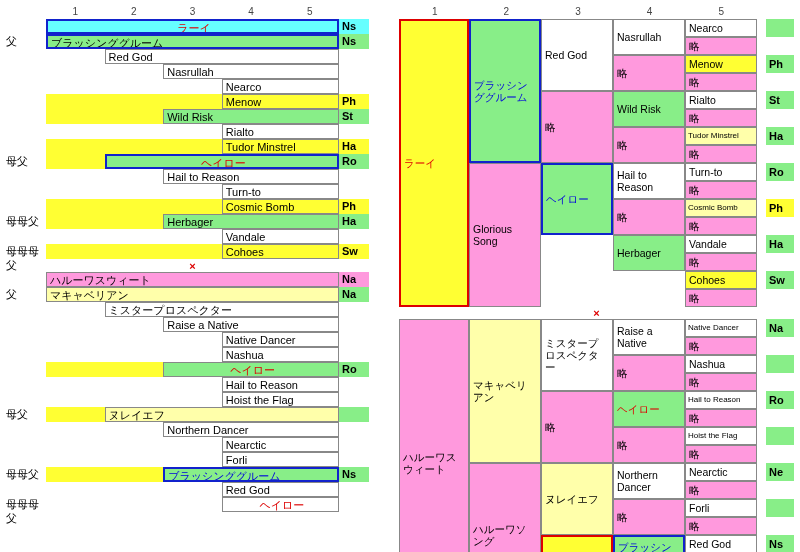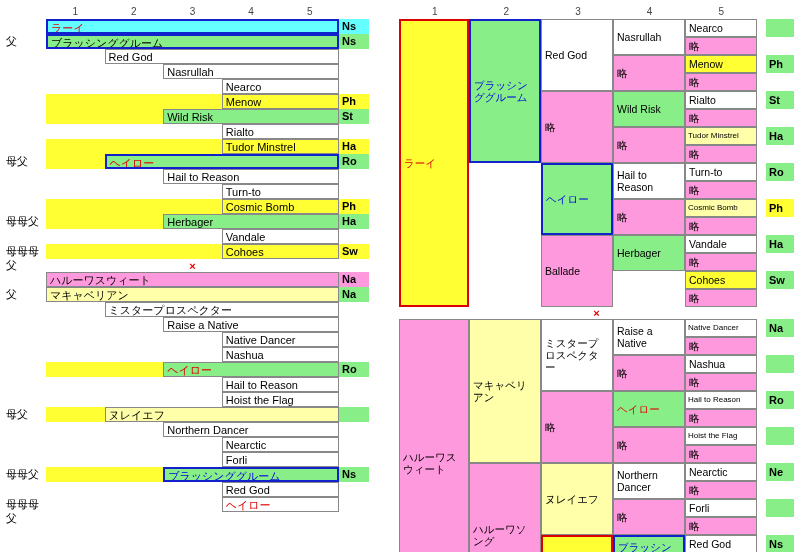--- a/index.html
+++ b/index.html
@@ -79,21 +79,21 @@
   }
 
   
   .bg-cyan    { background: #66ffff !important; }
   .bg-green   { background: #88ee88 !important; }
   .bg-yellow  { background: #ffff33 !important; }
   .bg-pink    { background: #ff99dd !important; }
   .bg-khaki   { background: #ffffaa !important; }
   .bg-white   { background: #ffffff !important; }
 
-  .txt-red  { color: #d00; }
+  .txt-red  { color: #d00; text-align: center; }
   .txt-blue { color: #00d; }
 
   .bordered-blue { border: 2px solid #1122cc !important; }
   .bordered-red  { border: 2px solid #d00 !important; }
 
   .cross {
     color: #d00;
     font-weight: bold;
     text-align: center;
     width: 100%;
@@ -434,26 +434,26 @@
       <div class="rtail"></div>
     </div>
 
     <div id="right-top-tree">
         <div class="rlevel">
           <div class="rcol">
             <div class="tcell col1 h16 bg-yellow txt-red bordered-red">ラーイ</div>
           </div>
           <div class="rcol">
             <div class="tcell col2 h8 bg-green txt-blue bordered-blue">ブラッシンググルーム</div>
+            <div class="tcell col2 h8 bg-pink">Glorious Song</div>
           </div>
           <div class="rcol">
             <div class="tcell col3 h4 bg-white">Red God</div>
             <div class="tcell col3 h4 bg-pink">略</div>
             <div class="tcell col3 h4 bg-green txt-blue bordered-blue">ヘイロー</div>
-            <div class="tcell col3 h4 bg-pink">Ballade</div>
           </div>
           <div class="rcol">
             <div class="tcell col4 h2 bg-white">Nasrullah</div>
             <div class="tcell col4 h2 bg-pink">略</div>
             <div class="tcell col4 h2 bg-green">Wild Risk</div>
             <div class="tcell col4 h2 bg-pink">略</div>
             <div class="tcell col4 h2 bg-white">Hail to Reason</div>
             <div class="tcell col4 h2 bg-pink">略</div>
             <div class="tcell col4 h2 bg-green">Herbager</div>
           </div>

